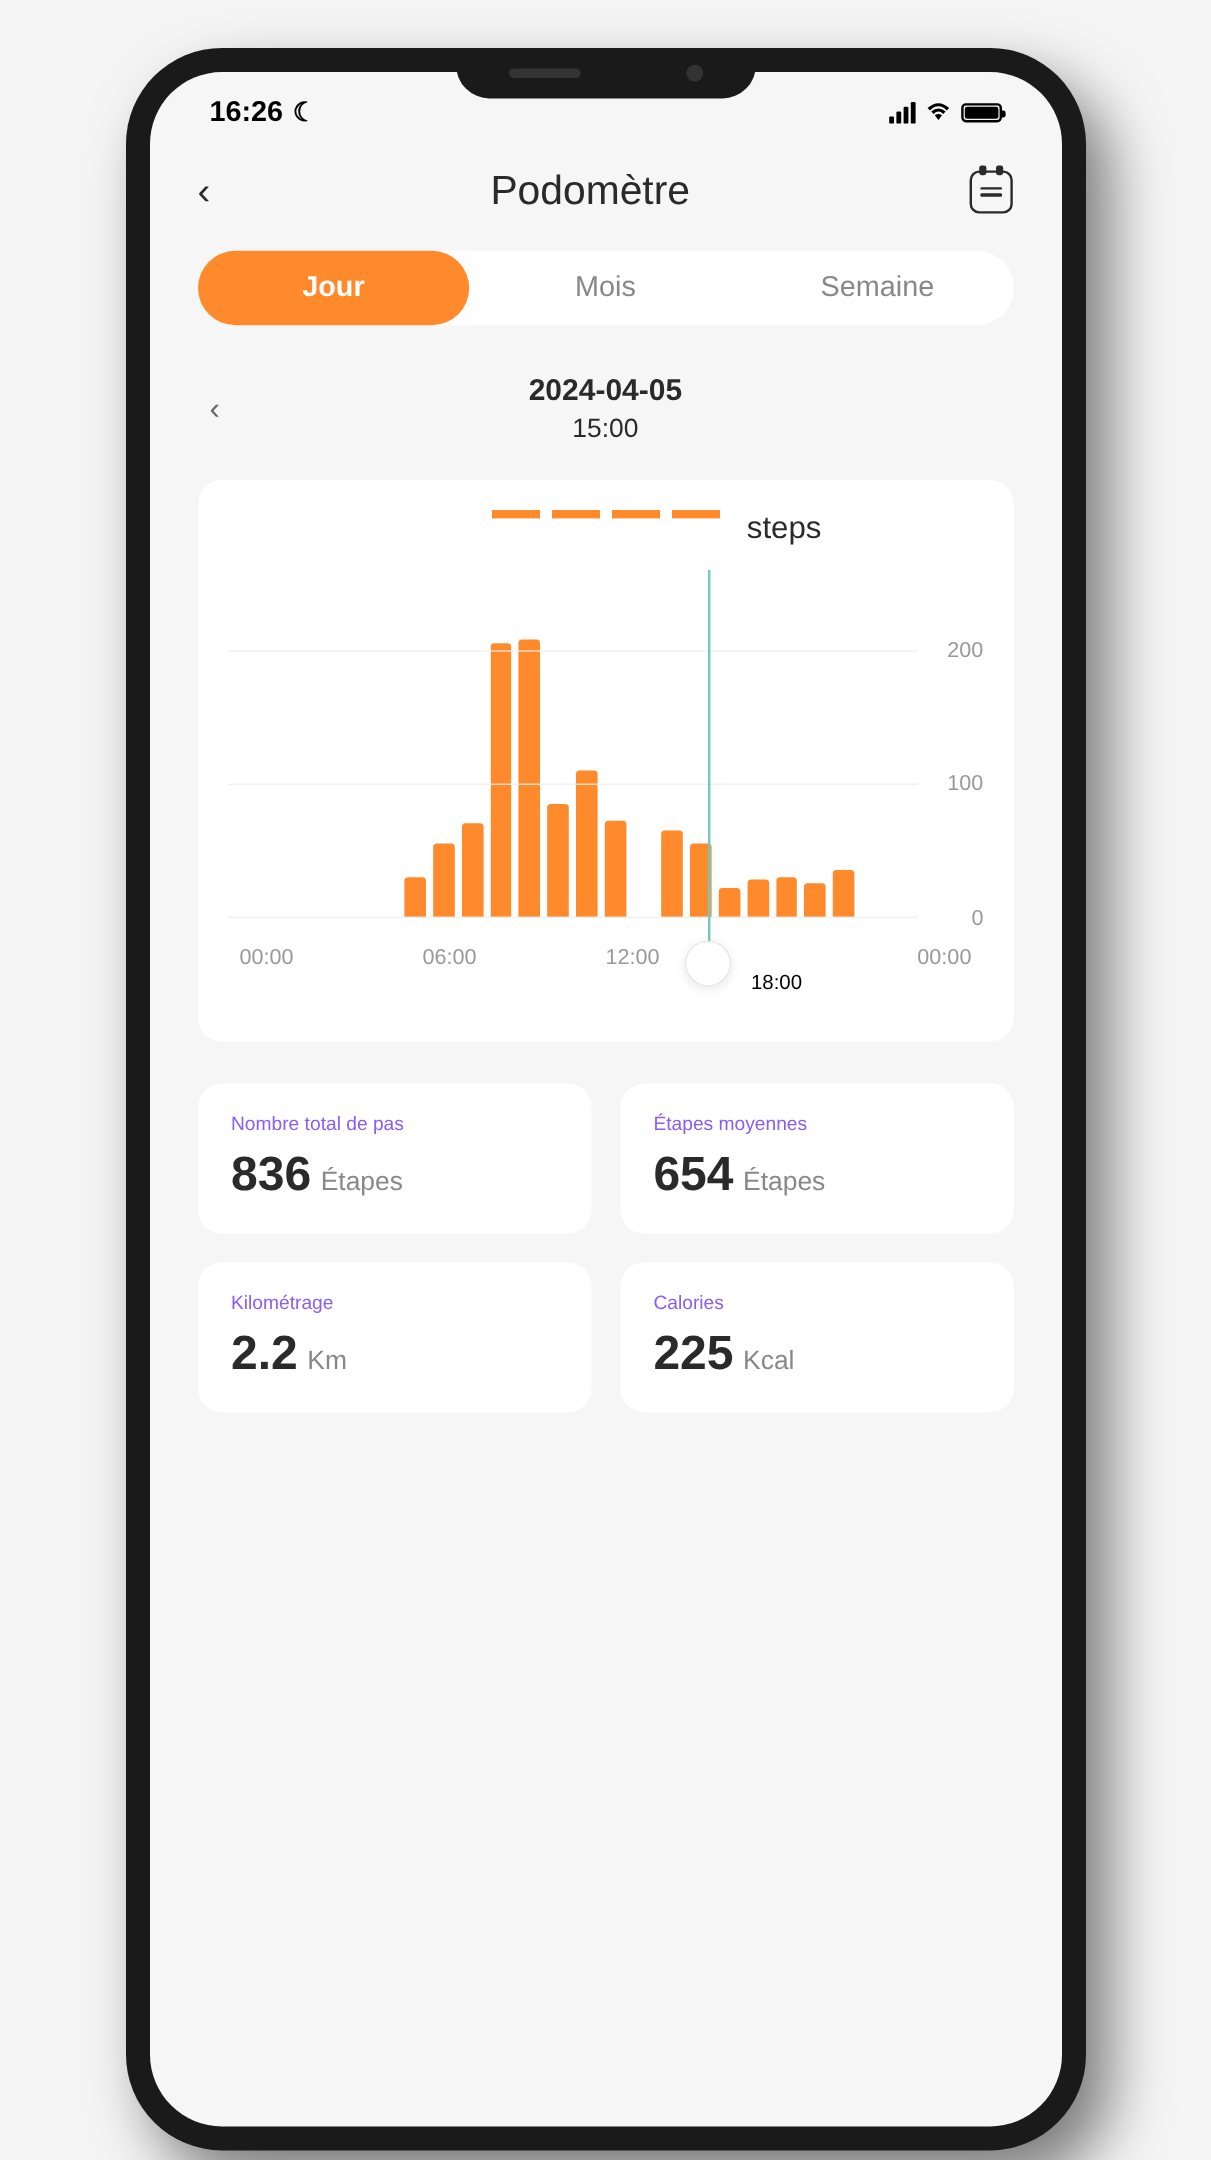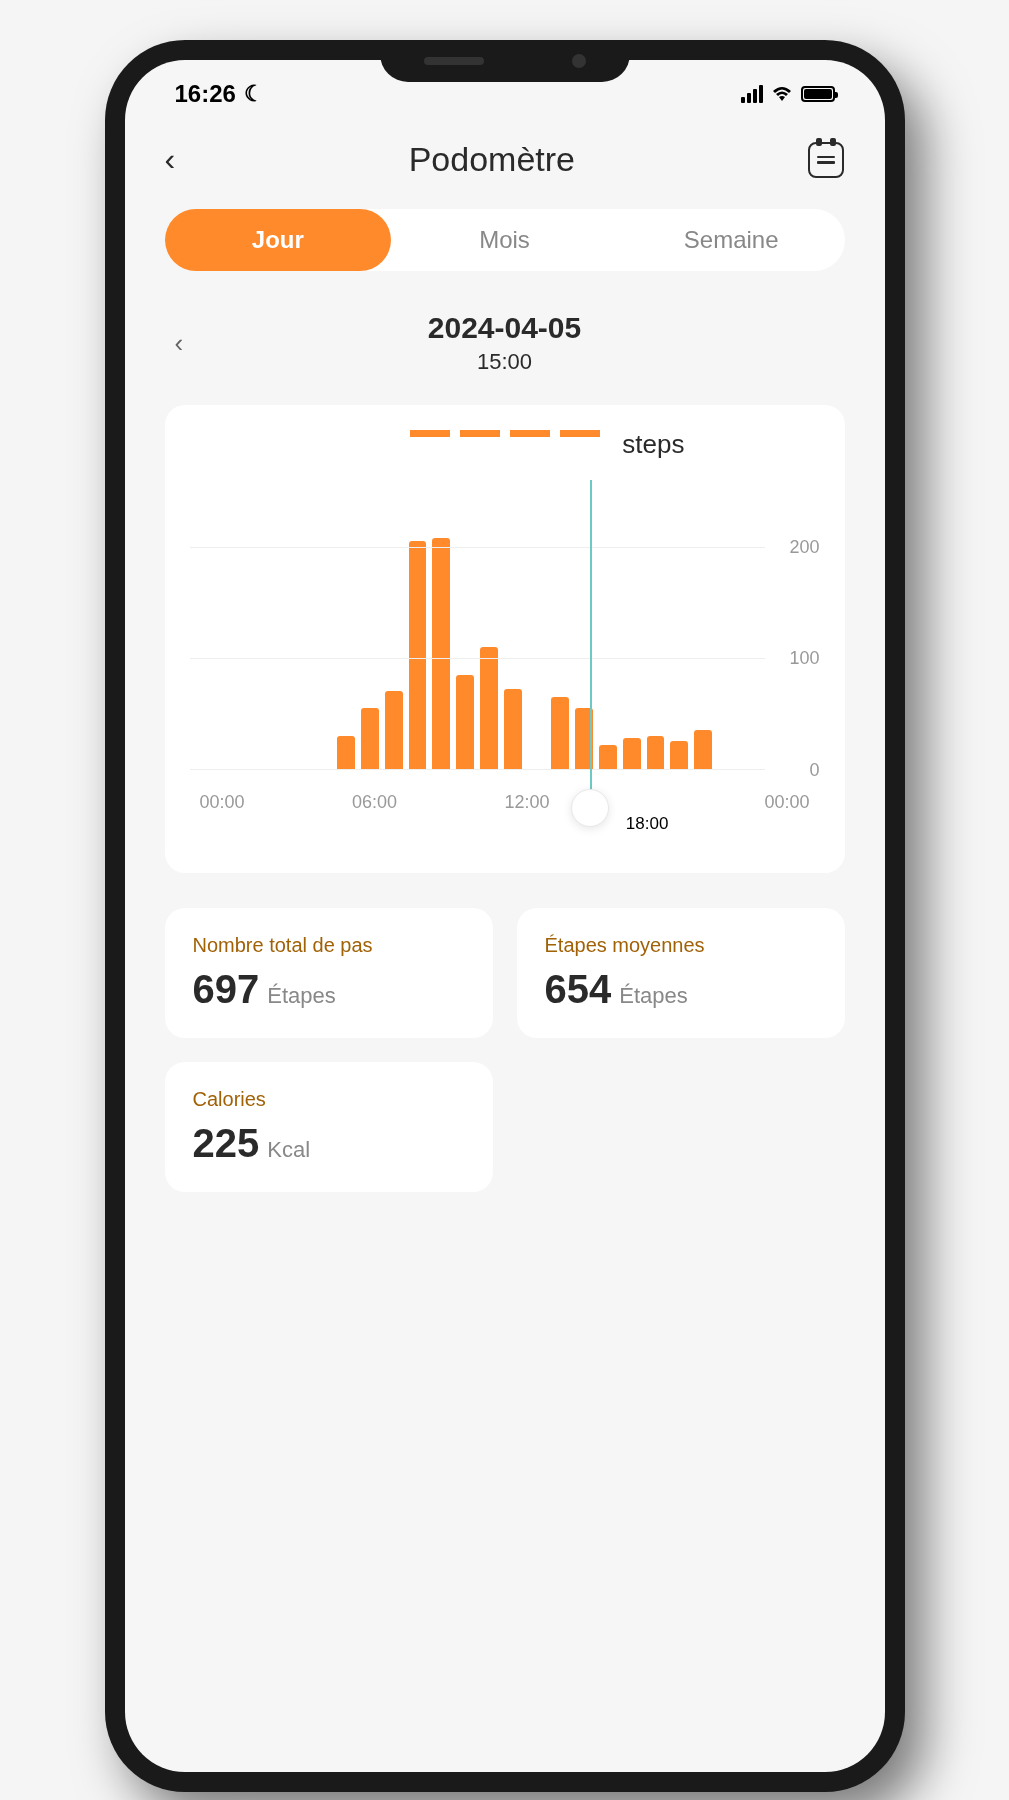--- a/index.html
+++ b/index.html
@@ -151,21 +151,21 @@
     
     .date-chevron {
       position: absolute;
       left: 50px;
       font-size: 26px;
       color: #666;
       cursor: pointer;
     }
     
     .date-block { text-align: center; }
-    .date-main { font-size: 30px; font-weight: 600; color: #2a2a2a; }
+    .date-main { font-size: 25px; font-weight: 600; color: #2a2a2a; }
     .date-sub { font-size: 22px; color: #2a2a2a; margin-top: 4px; }
     
     .chart-card {
       background: #fff;
       border-radius: 20px;
       margin: 0 40px 35px 40px;
       padding: 30px 25px 30px 25px;
       position: relative;
     }
     
@@ -286,21 +286,21 @@
       gap: 24px;
       margin: 0 40px;
     }
     
     .stat-card {
       background: #fff;
       border-radius: 20px;
       padding: 26px 28px;
     }
     
-    .stat-label { font-size: 20px; color: #a16207; margin-bottom: 10px; }
+    .stat-label { font-size: 16px; color: #8b5cf6; margin-bottom: 10px; }
     .stat-value { display: flex; align-items: baseline; gap: 8px; }
     .stat-num { font-size: 40px; font-weight: 700; color: #2a2a2a; }
     .stat-unit { font-size: 22px; color: #888; }
     
     .signal-bars { display: flex; align-items: flex-end; gap: 2px; }
     .signal-bars span { width: 4px; background: #000; border-radius: 1px; }
     .signal-bars span:nth-child(1){height:6px}
     .signal-bars span:nth-child(2){height:10px}
     .signal-bars span:nth-child(3){height:14px}
     .signal-bars span:nth-child(4){height:18px}
@@ -425,32 +425,39 @@
           <span class="xlab">12:00</span>
           <span class="xlab"></span>
           <span class="xlab">00:00</span>
         </div>
     </div>
 
     <div class="stats-grid">
       <div class="stat-card">
         <div class="stat-label">Nombre total de pas</div>
         <div class="stat-value">
-          <span class="stat-num">697</span>
+          <span class="stat-num">836</span>
           <span class="stat-unit">Étapes</span>
         </div>
       </div>
       <div class="stat-card">
         <div class="stat-label">Étapes moyennes</div>
         <div class="stat-value">
           <span class="stat-num">654</span>
           <span class="stat-unit">Étapes</span>
         </div>
       </div>
       <div class="stat-card">
+        <div class="stat-label">Kilométrage</div>
+        <div class="stat-value">
+          <span class="stat-num">2.2</span>
+          <span class="stat-unit">Km</span>
+        </div>
+      </div>
+      <div class="stat-card">
         <div class="stat-label">Calories</div>
         <div class="stat-value">
           <span class="stat-num">225</span>
           <span class="stat-unit">Kcal</span>
         </div>
       </div>
     </div>
 
   </div>
 </div>

